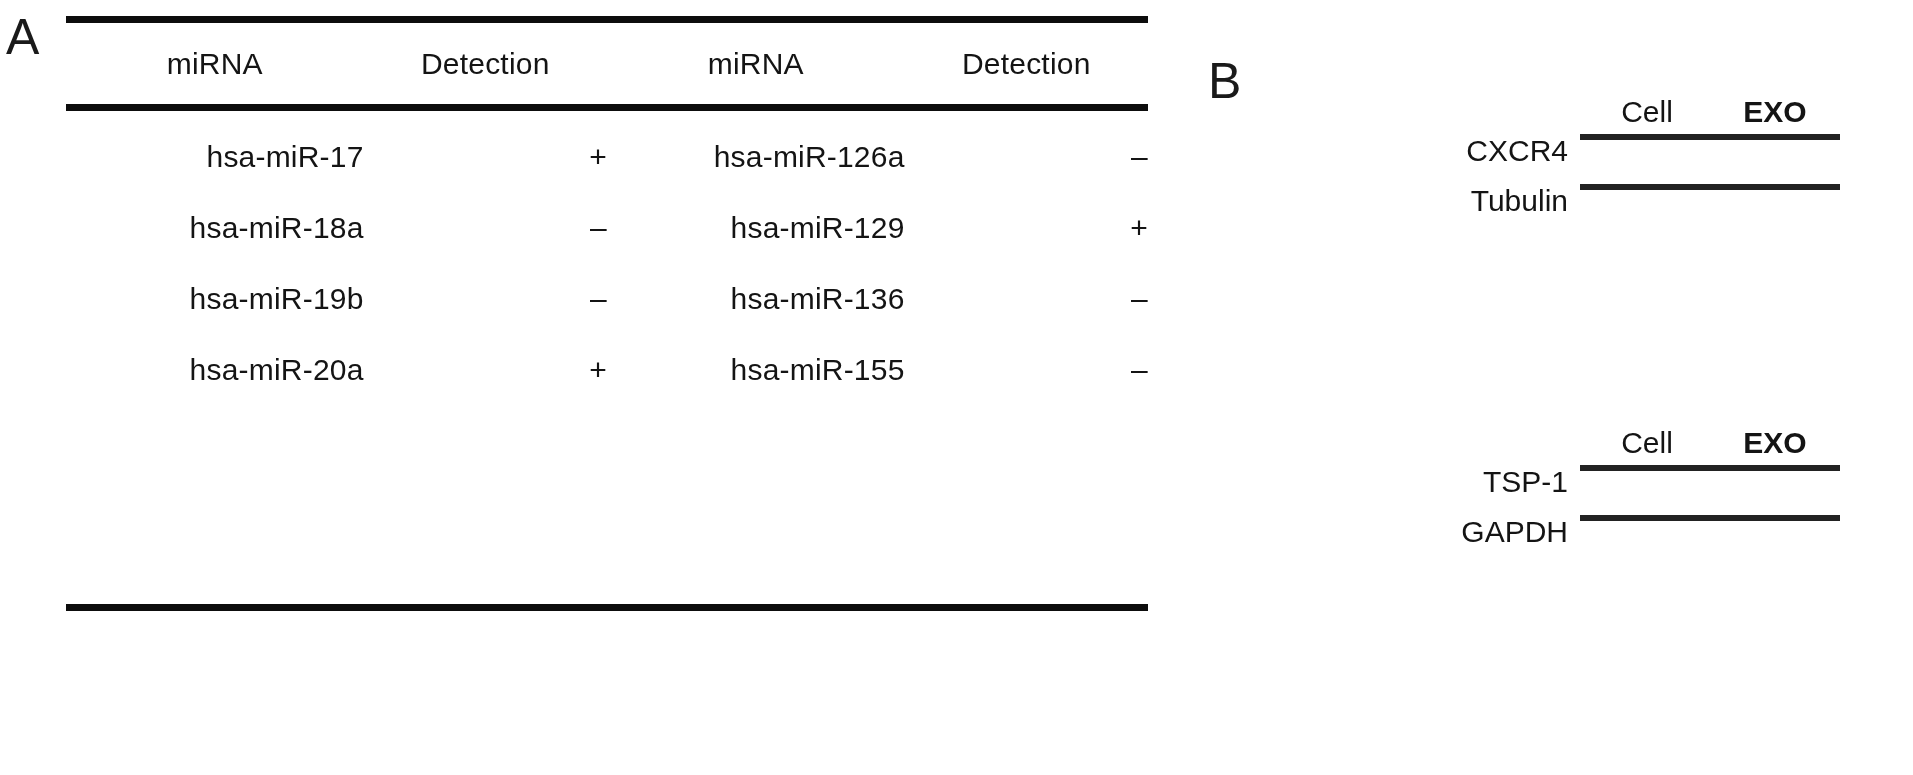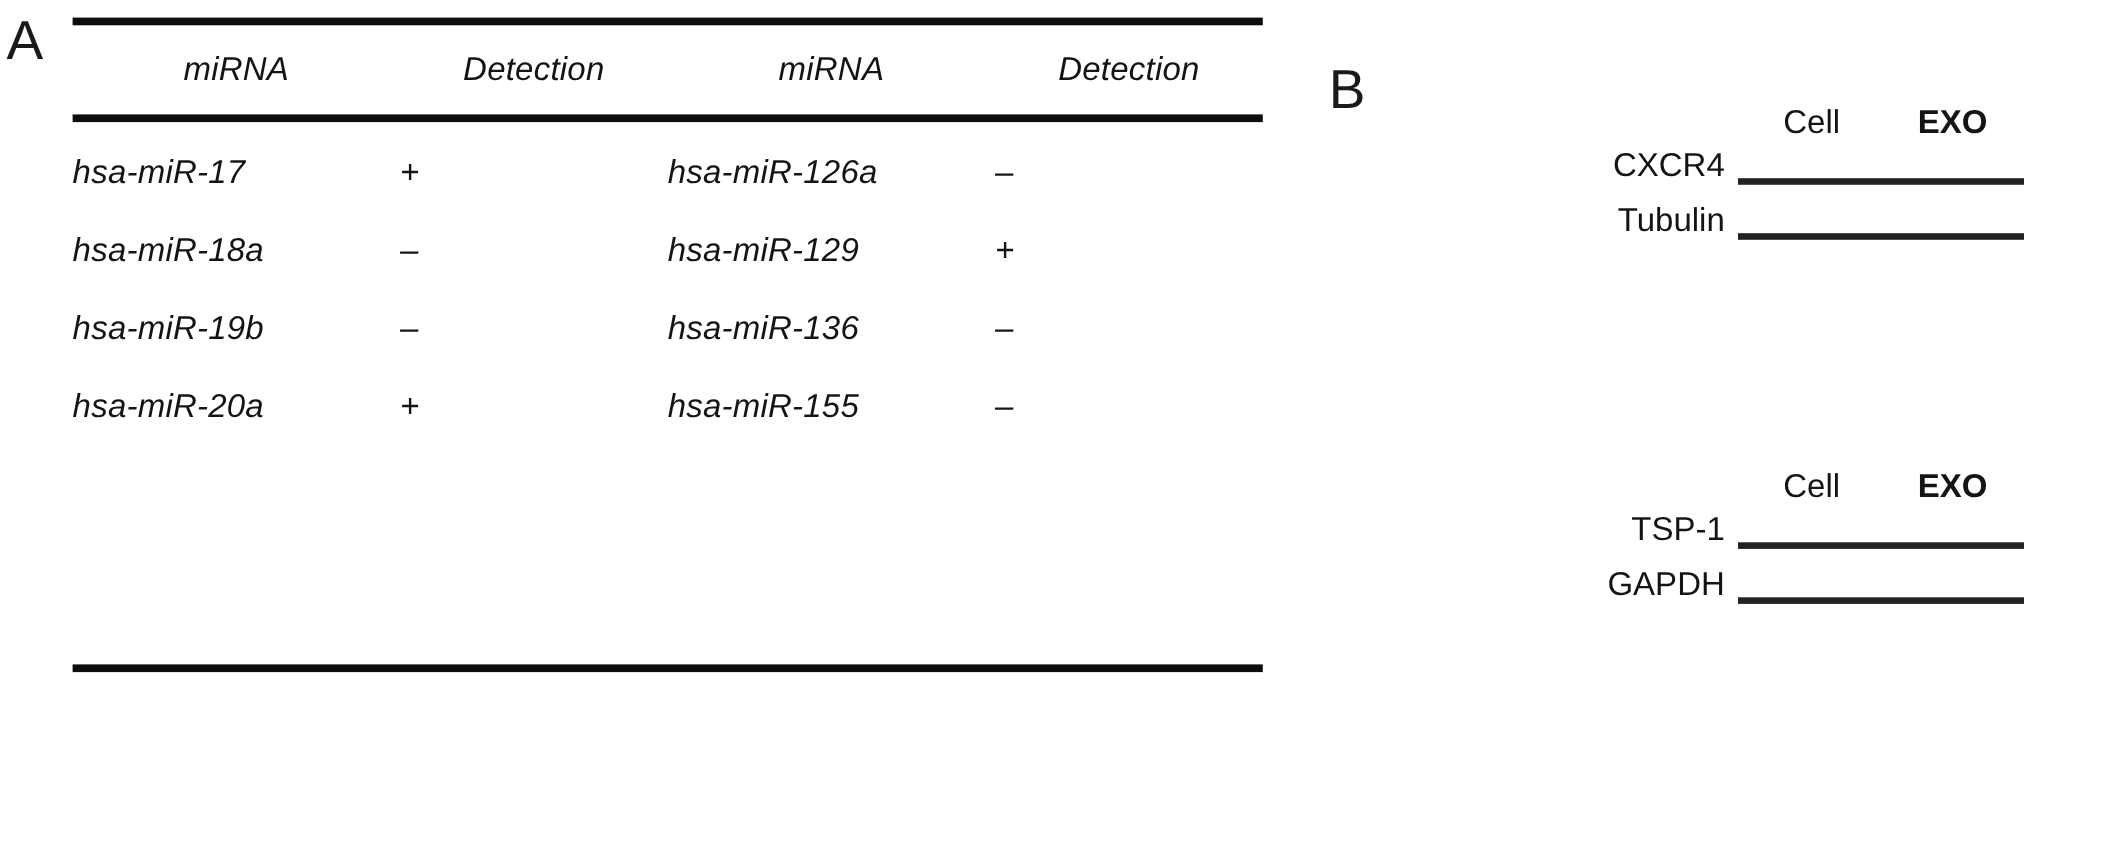--- a/index.html
+++ b/index.html
@@ -29,21 +29,20 @@
   #panel-a-letter { left: 6px;   top: 12px; }
   #panel-b-letter { left: 1208px; top: 56px; }
 
   
   #panel-a {
     position: absolute;
     left: 66px;
     top: 16px;
     width: 1082px;
     height: 595px;
-    font-style: italic;
   }
   .rule {
     position: absolute;
     left: 0;
     width: 100%;
     background: #0d0d0d;
   }
   .rule-top    { top: 0px;   height: 7px; }
   .rule-header { top: 88px;  height: 7px; }
   .rule-bottom { top: 588px; height: 7px; }
@@ -65,21 +64,21 @@
     text-align: center;
     vertical-align: middle;
     height: 81px;
     padding: 0;
     color: #141414;
     letter-spacing: .2px;
   }
   table.mirna-table td {
     font-size: 30px;
     font-weight: 400;
-    text-align: left;
+    text-align: right;
     vertical-align: middle;
     height: 71px;
     padding: 0;
     color: #141414;
     letter-spacing: .2px;
   }
   table.mirna-table tbody tr:first-child td { padding-top: 17px; }
   .det-cell { font-size: 31px; }
 
   
@@ -108,21 +107,21 @@
     color: #141414;
     text-align: center;
     width: 110px;
   }
   .lane-label-cell { left: 6px; }
   .lane-label-exo  { left: 134px; font-weight: bold; }
 
   .blot-row {
     position: relative;
     display: flex;
-    align-items: flex-end;
+    align-items: flex-start;
     margin-bottom: 16px;
   }
   .blot-row:last-child { margin-bottom: 0; }
   .blot-name {
     width: 140px;
     text-align: right;
     padding-right: 12px;
     font-size: 30px;
     color: #141414;
     box-sizing: border-box;

